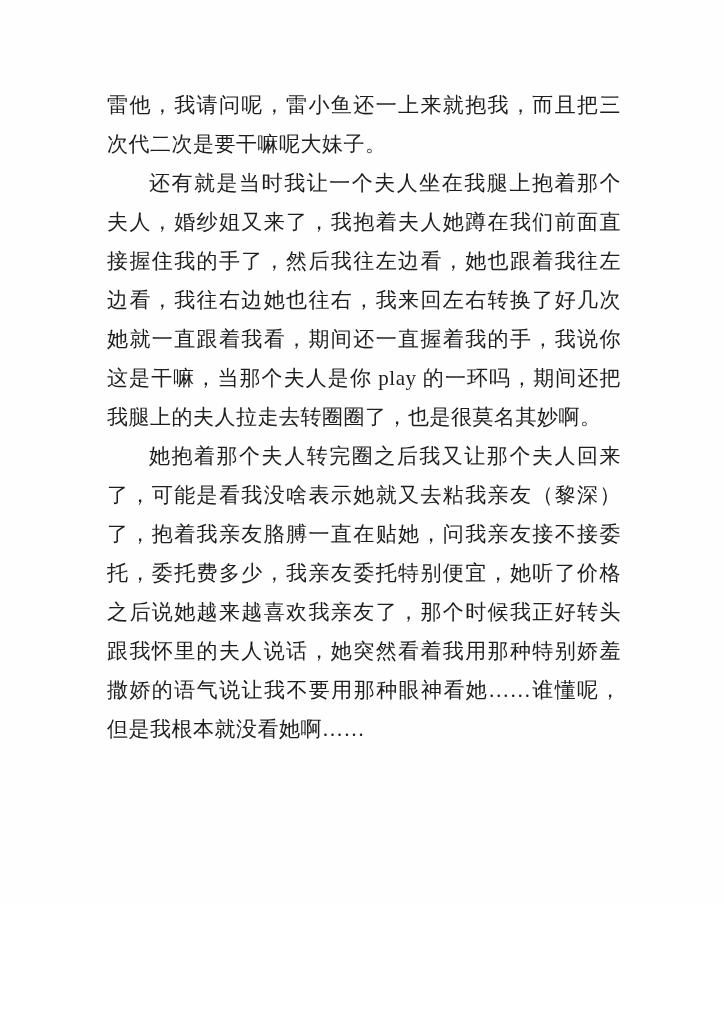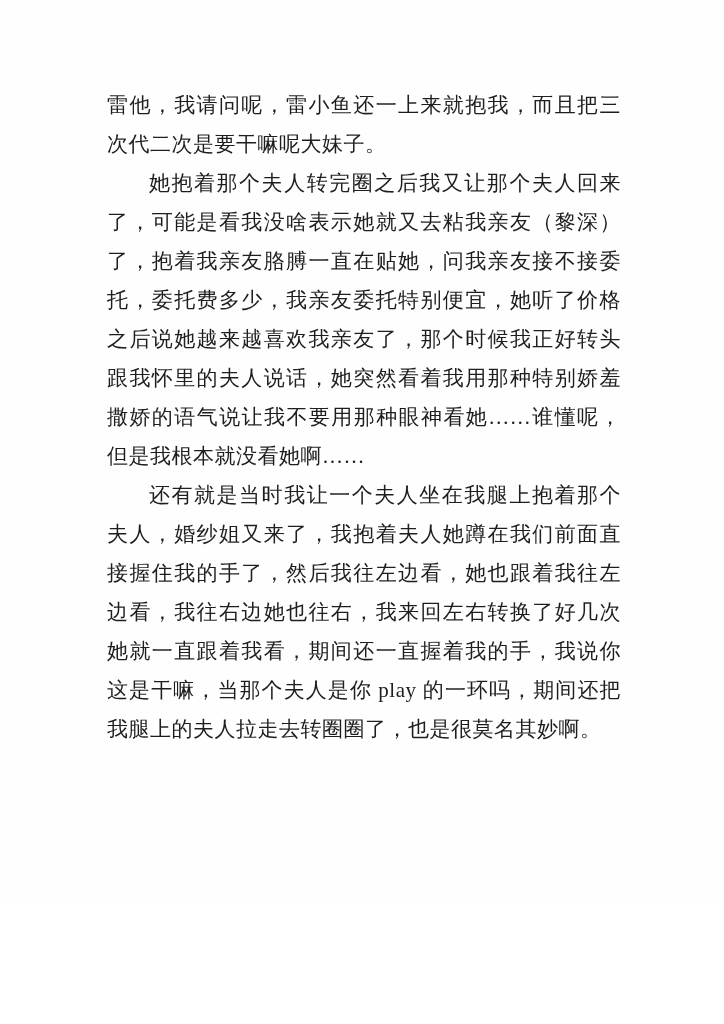--- a/index.html
+++ b/index.html
@@ -40,16 +40,16 @@
   .article-body p.indent {
     text-indent: 2em;
   }
 </style>
 </head>
 <body>
 
 <div class="page">
   <div class="article-body">
       <p class="">雷他，我请问呢，雷小鱼还一上来就抱我，而且把三次代二次是要干嘛呢大妹子。</p>
+      <p class="indent">还有就是当时我让一个夫人坐在我腿上抱着那个夫人，婚纱姐又来了，我抱着夫人她蹲在我们前面直接握住我的手了，然后我往左边看，她也跟着我往左边看，我往右边她也往右，我来回左右转换了好几次她就一直跟着我看，期间还一直握着我的手，我说你这是干嘛，当那个夫人是你 play 的一环吗，期间还把我腿上的夫人拉走去转圈圈了，也是很莫名其妙啊。</p>
       <p class="indent">她抱着那个夫人转完圈之后我又让那个夫人回来了，可能是看我没啥表示她就又去粘我亲友（黎深）了，抱着我亲友胳膊一直在贴她，问我亲友接不接委托，委托费多少，我亲友委托特别便宜，她听了价格之后说她越来越喜欢我亲友了，那个时候我正好转头跟我怀里的夫人说话，她突然看着我用那种特别娇羞撒娇的语气说让我不要用那种眼神看她……谁懂呢，但是我根本就没看她啊……</p>
-      <p class="indent">还有就是当时我让一个夫人坐在我腿上抱着那个夫人，婚纱姐又来了，我抱着夫人她蹲在我们前面直接握住我的手了，然后我往左边看，她也跟着我往左边看，我往右边她也往右，我来回左右转换了好几次她就一直跟着我看，期间还一直握着我的手，我说你这是干嘛，当那个夫人是你 play 的一环吗，期间还把我腿上的夫人拉走去转圈圈了，也是很莫名其妙啊。</p>
     </div>
 </div>
 
 </body></html>

